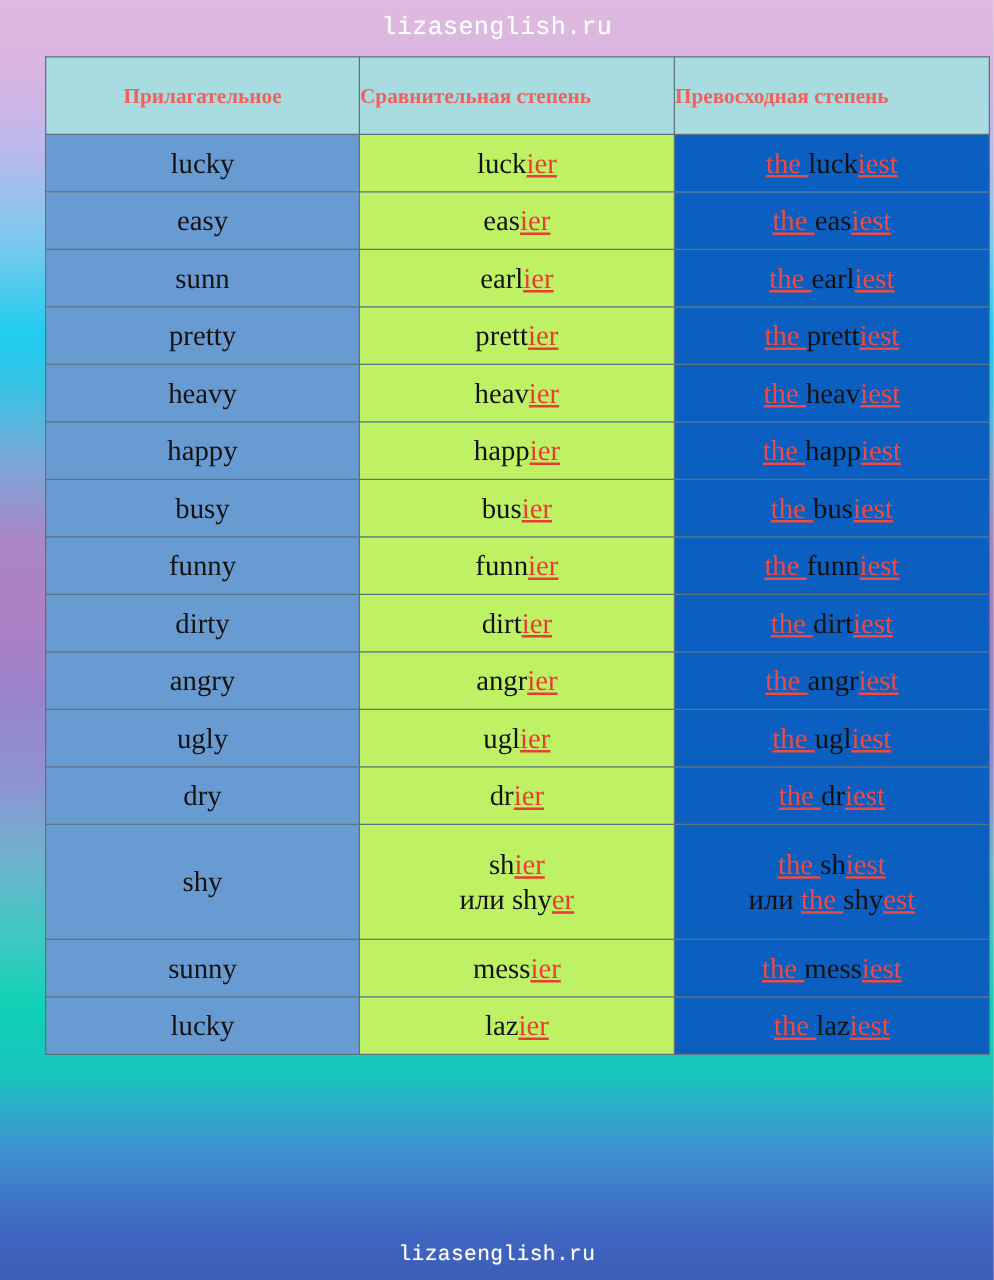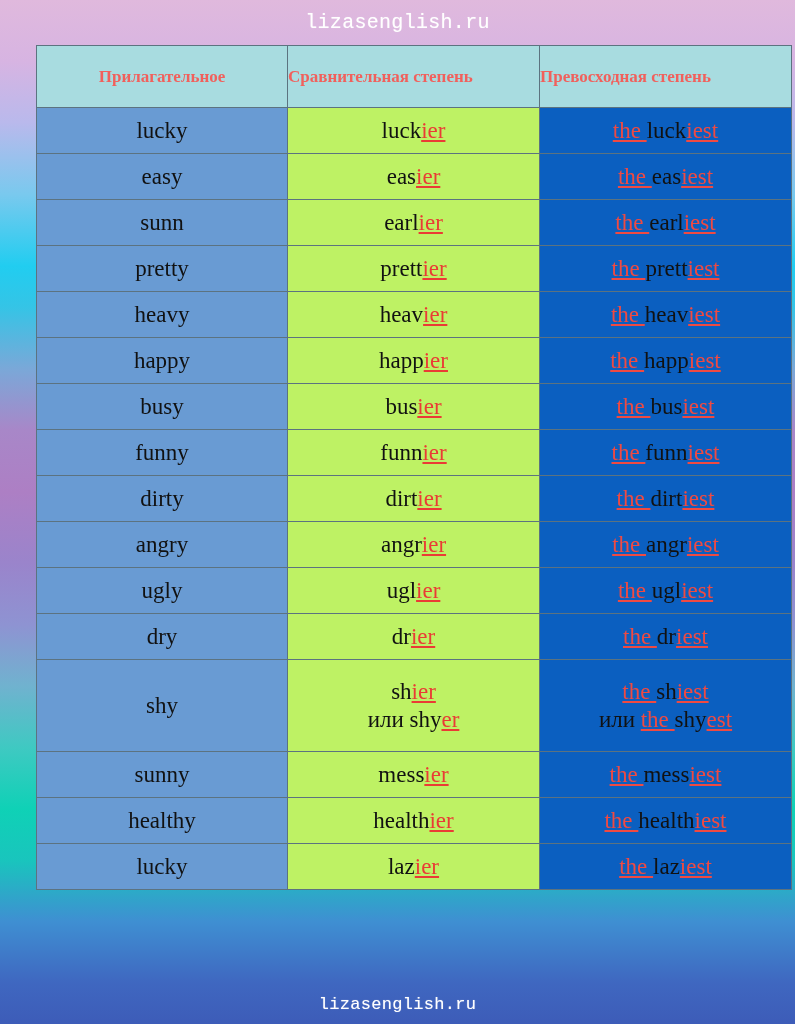--- a/index.html
+++ b/index.html
@@ -223,25 +223,20 @@
             <span class="line"><span class="acc">the </span><span class="stem">sh</span><span class="acc">iest</span></span>
             <span class="line"><span class="ru">или </span><span class="acc">the </span><span class="stem">shy</span><span class="acc">est</span></span>
           </td>
         </tr>
         <tr>
           <td class="col-adj"><span class="stem">sunny</span></td>
           <td class="col-comp"><span class="line"><span class="stem">mess</span><span class="acc">ier</span></span></td>
           <td class="col-sup"><span class="line"><span class="acc">the </span><span class="stem">mess</span><span class="acc">iest</span></span></td>
         </tr>
         <tr>
-          <td class="col-adj"><span class="stem">healthy</span></td>
-          <td class="col-comp"><span class="line"><span class="stem">health</span><span class="acc">ier</span></span></td>
-          <td class="col-sup"><span class="line"><span class="acc">the </span><span class="stem">health</span><span class="acc">iest</span></span></td>
-        </tr>
-        <tr>
           <td class="col-adj"><span class="stem">lucky</span></td>
           <td class="col-comp"><span class="line"><span class="stem">laz</span><span class="acc">ier</span></span></td>
           <td class="col-sup"><span class="line"><span class="acc">the </span><span class="stem">laz</span><span class="acc">iest</span></span></td>
         </tr>
       </tbody>
   </table>
 </div>
 
 <div class="brand-bottom">
   <span class="brand-text">lizasenglish.ru</span>

